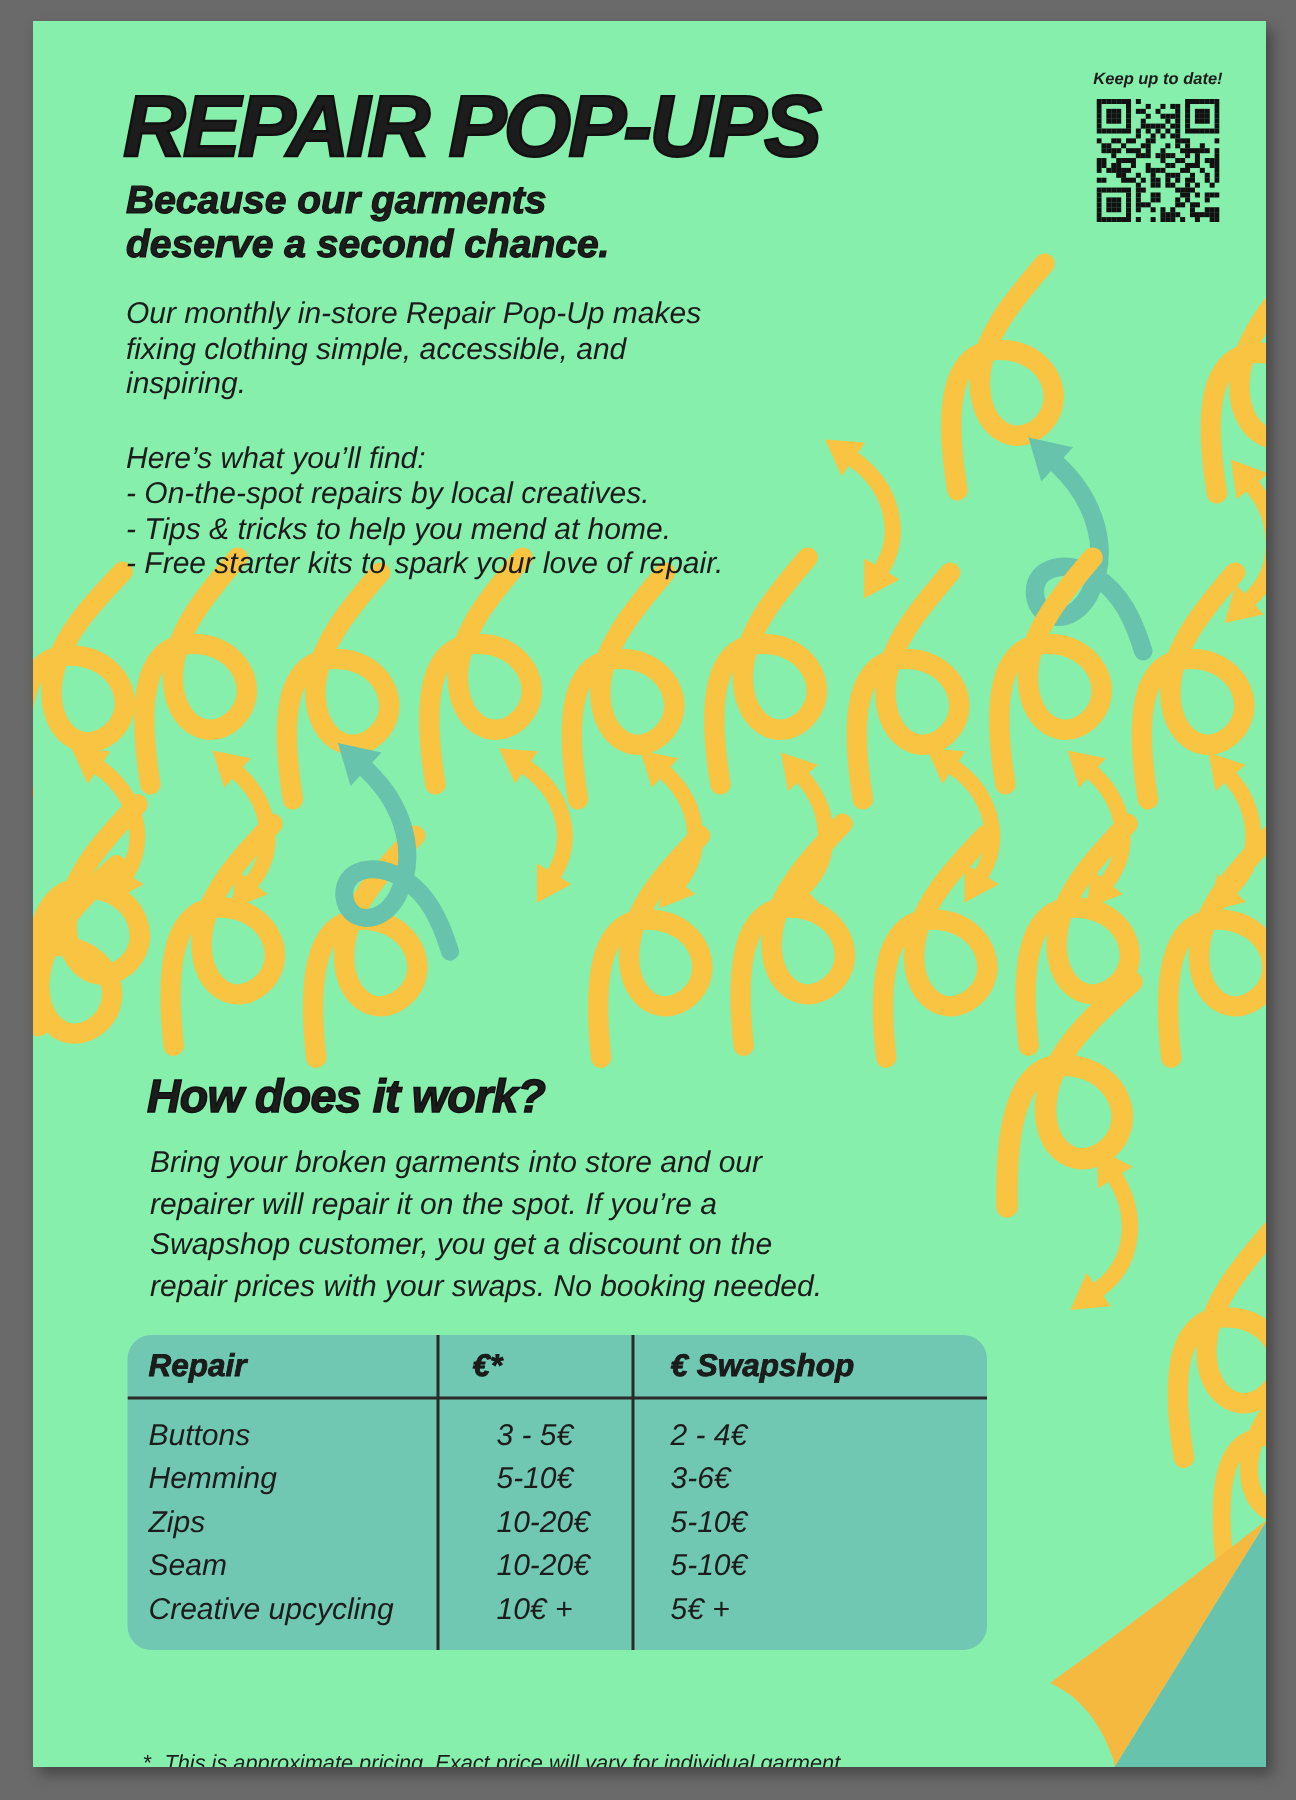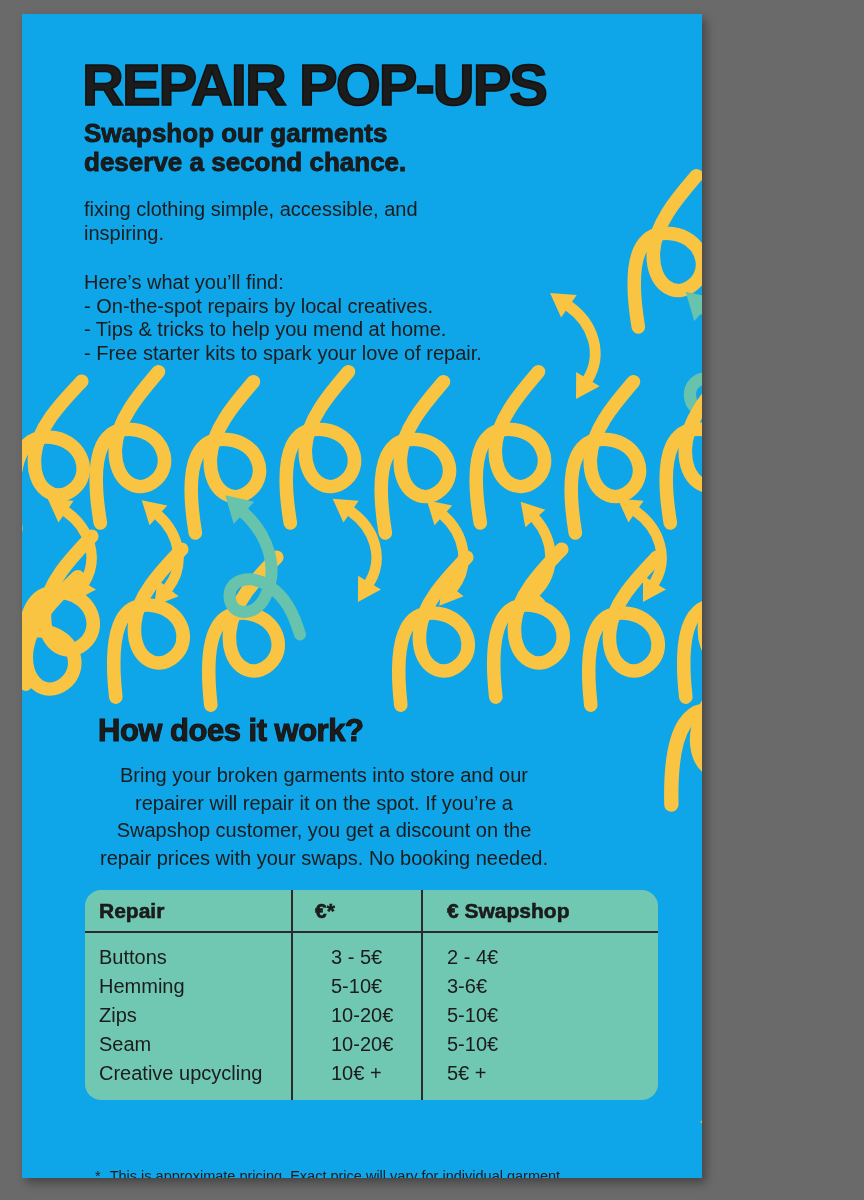--- a/index.html
+++ b/index.html
@@ -3,23 +3,24 @@
 <meta charset="utf-8">
 <style>
   html,body{margin:0;padding:0;}
   body{
     width:864px;height:1200px;position:relative;overflow:hidden;
     background:var(--border_gray,#6A6A6A);
     font-family:"Liberation Sans","DejaVu Sans",sans-serif;
     color:var(--text,#1C1C1C);
   }
   .page{
-    position:absolute;left:22px;top:14px;width:680px;height:1164px;
-    background:#0ea5e9;overflow:hidden;
+    position:absolute;left:22px;top:14px;width:822px;height:1164px;
+    background:#86efac;overflow:hidden;
     box-shadow:4px 5px 9px rgba(0,0,0,0.35);
+    font-style:italic;
   }
   
   #deco{position:absolute;left:0;top:0;width:822px;height:1164px;pointer-events:none;}
   
   .title{
     position:absolute;left:60px;top:42px;
     font-size:58px;font-weight:900;letter-spacing:-2px;line-height:1;
     -webkit-text-stroke:1.6px #111;white-space:nowrap;
   }
   .subtitle{
@@ -36,21 +37,21 @@
   .intro{position:absolute;left:62px;top:184px;font-size:20px;line-height:23.5px;}
   .intro .line{white-space:nowrap;}
   .find-heading{margin-top:26px;}
   
   .how-heading{
     position:absolute;left:76px;top:699px;
     font-size:31px;font-weight:900;letter-spacing:-0.5px;
     -webkit-text-stroke:1px #111;white-space:nowrap;
   }
   .how-par{position:absolute;left:78px;top:748px;font-size:20px;line-height:27.5px;}
-  .how-par .line{white-space:nowrap;text-align:center;}
+  .how-par .line{white-space:nowrap;}
   
   .pricing{
     position:absolute;left:63px;top:876px;width:573px;height:210px;
     background:var(--table_bg,#70C7B2);border-radius:16px;overflow:hidden;
   }
   .pricing .vline{position:absolute;top:0;bottom:0;width:1.5px;background:#2b2b2b;}
   .pricing .vline.v1{left:206px;}
   .pricing .vline.v2{left:336px;}
   .pricing .hline{position:absolute;left:0;right:0;top:41px;height:1.5px;background:#2b2b2b;}
   .pricing .head{position:absolute;top:0;height:41px;display:flex;align-items:center;
@@ -127,21 +128,21 @@
         <use href="#m-arrow" transform="translate(-20,735) rotate(45) scale(0.55)" color="#F8C442"></use>
         <use href="#m-loop" transform="translate(620,655) rotate(-10) scale(0.9)" color="#F8C442"></use>
         <use href="#m-arrow" transform="translate(700,740) rotate(15) scale(0.72)" color="#F8C442"></use>
         <use href="#m-loop" transform="translate(722,835) rotate(-18) scale(0.85)" color="#F8C442"></use>
         <use href="#m-loop" transform="translate(760,915) rotate(-15) scale(0.75)" color="#F8C442"></use>
       </g>
   </svg>
 
   <div class="title">REPAIR POP-UPS</div>
   <div class="subtitle">
-    <div>Swapshop our garments</div>
+    <div>Because our garments</div>
     <div>deserve a second chance.</div>
   </div>
 
   <div class="qr-label">Keep up to date!</div>
   <svg class="qr-box" viewBox="0 0 25 25" xmlns="http://www.w3.org/2000/svg">
       <g id="qr-modules">
         <rect x="0" y="0" width="1.02" height="1.02" fill="#111"></rect>
         <rect x="1" y="0" width="1.02" height="1.02" fill="#111"></rect>
         <rect x="2" y="0" width="1.02" height="1.02" fill="#111"></rect>
         <rect x="3" y="0" width="1.02" height="1.02" fill="#111"></rect>
@@ -445,20 +446,21 @@
         <rect x="14" y="24" width="1.02" height="1.02" fill="#111"></rect>
         <rect x="15" y="24" width="1.02" height="1.02" fill="#111"></rect>
         <rect x="17" y="24" width="1.02" height="1.02" fill="#111"></rect>
         <rect x="20" y="24" width="1.02" height="1.02" fill="#111"></rect>
         <rect x="23" y="24" width="1.02" height="1.02" fill="#111"></rect>
         <rect x="24" y="24" width="1.02" height="1.02" fill="#111"></rect>
       </g>
     </svg>
 
   <div class="intro">
+    <div class="line">Our monthly in-store Repair Pop-Up makes</div>
     <div class="line">fixing clothing simple, accessible, and</div>
     <div class="line">inspiring.</div>
     <div class="line find-heading">Here’s what you’ll find:</div>
     <div class="line">- On-the-spot repairs by local creatives.</div>
     <div class="line">- Tips &amp; tricks to help you mend at home.</div>
     <div class="line">- Free starter kits to spark your love of repair.</div>
   </div>
 
   <div class="how-heading">How does it work?</div>
   <div class="how-par">

